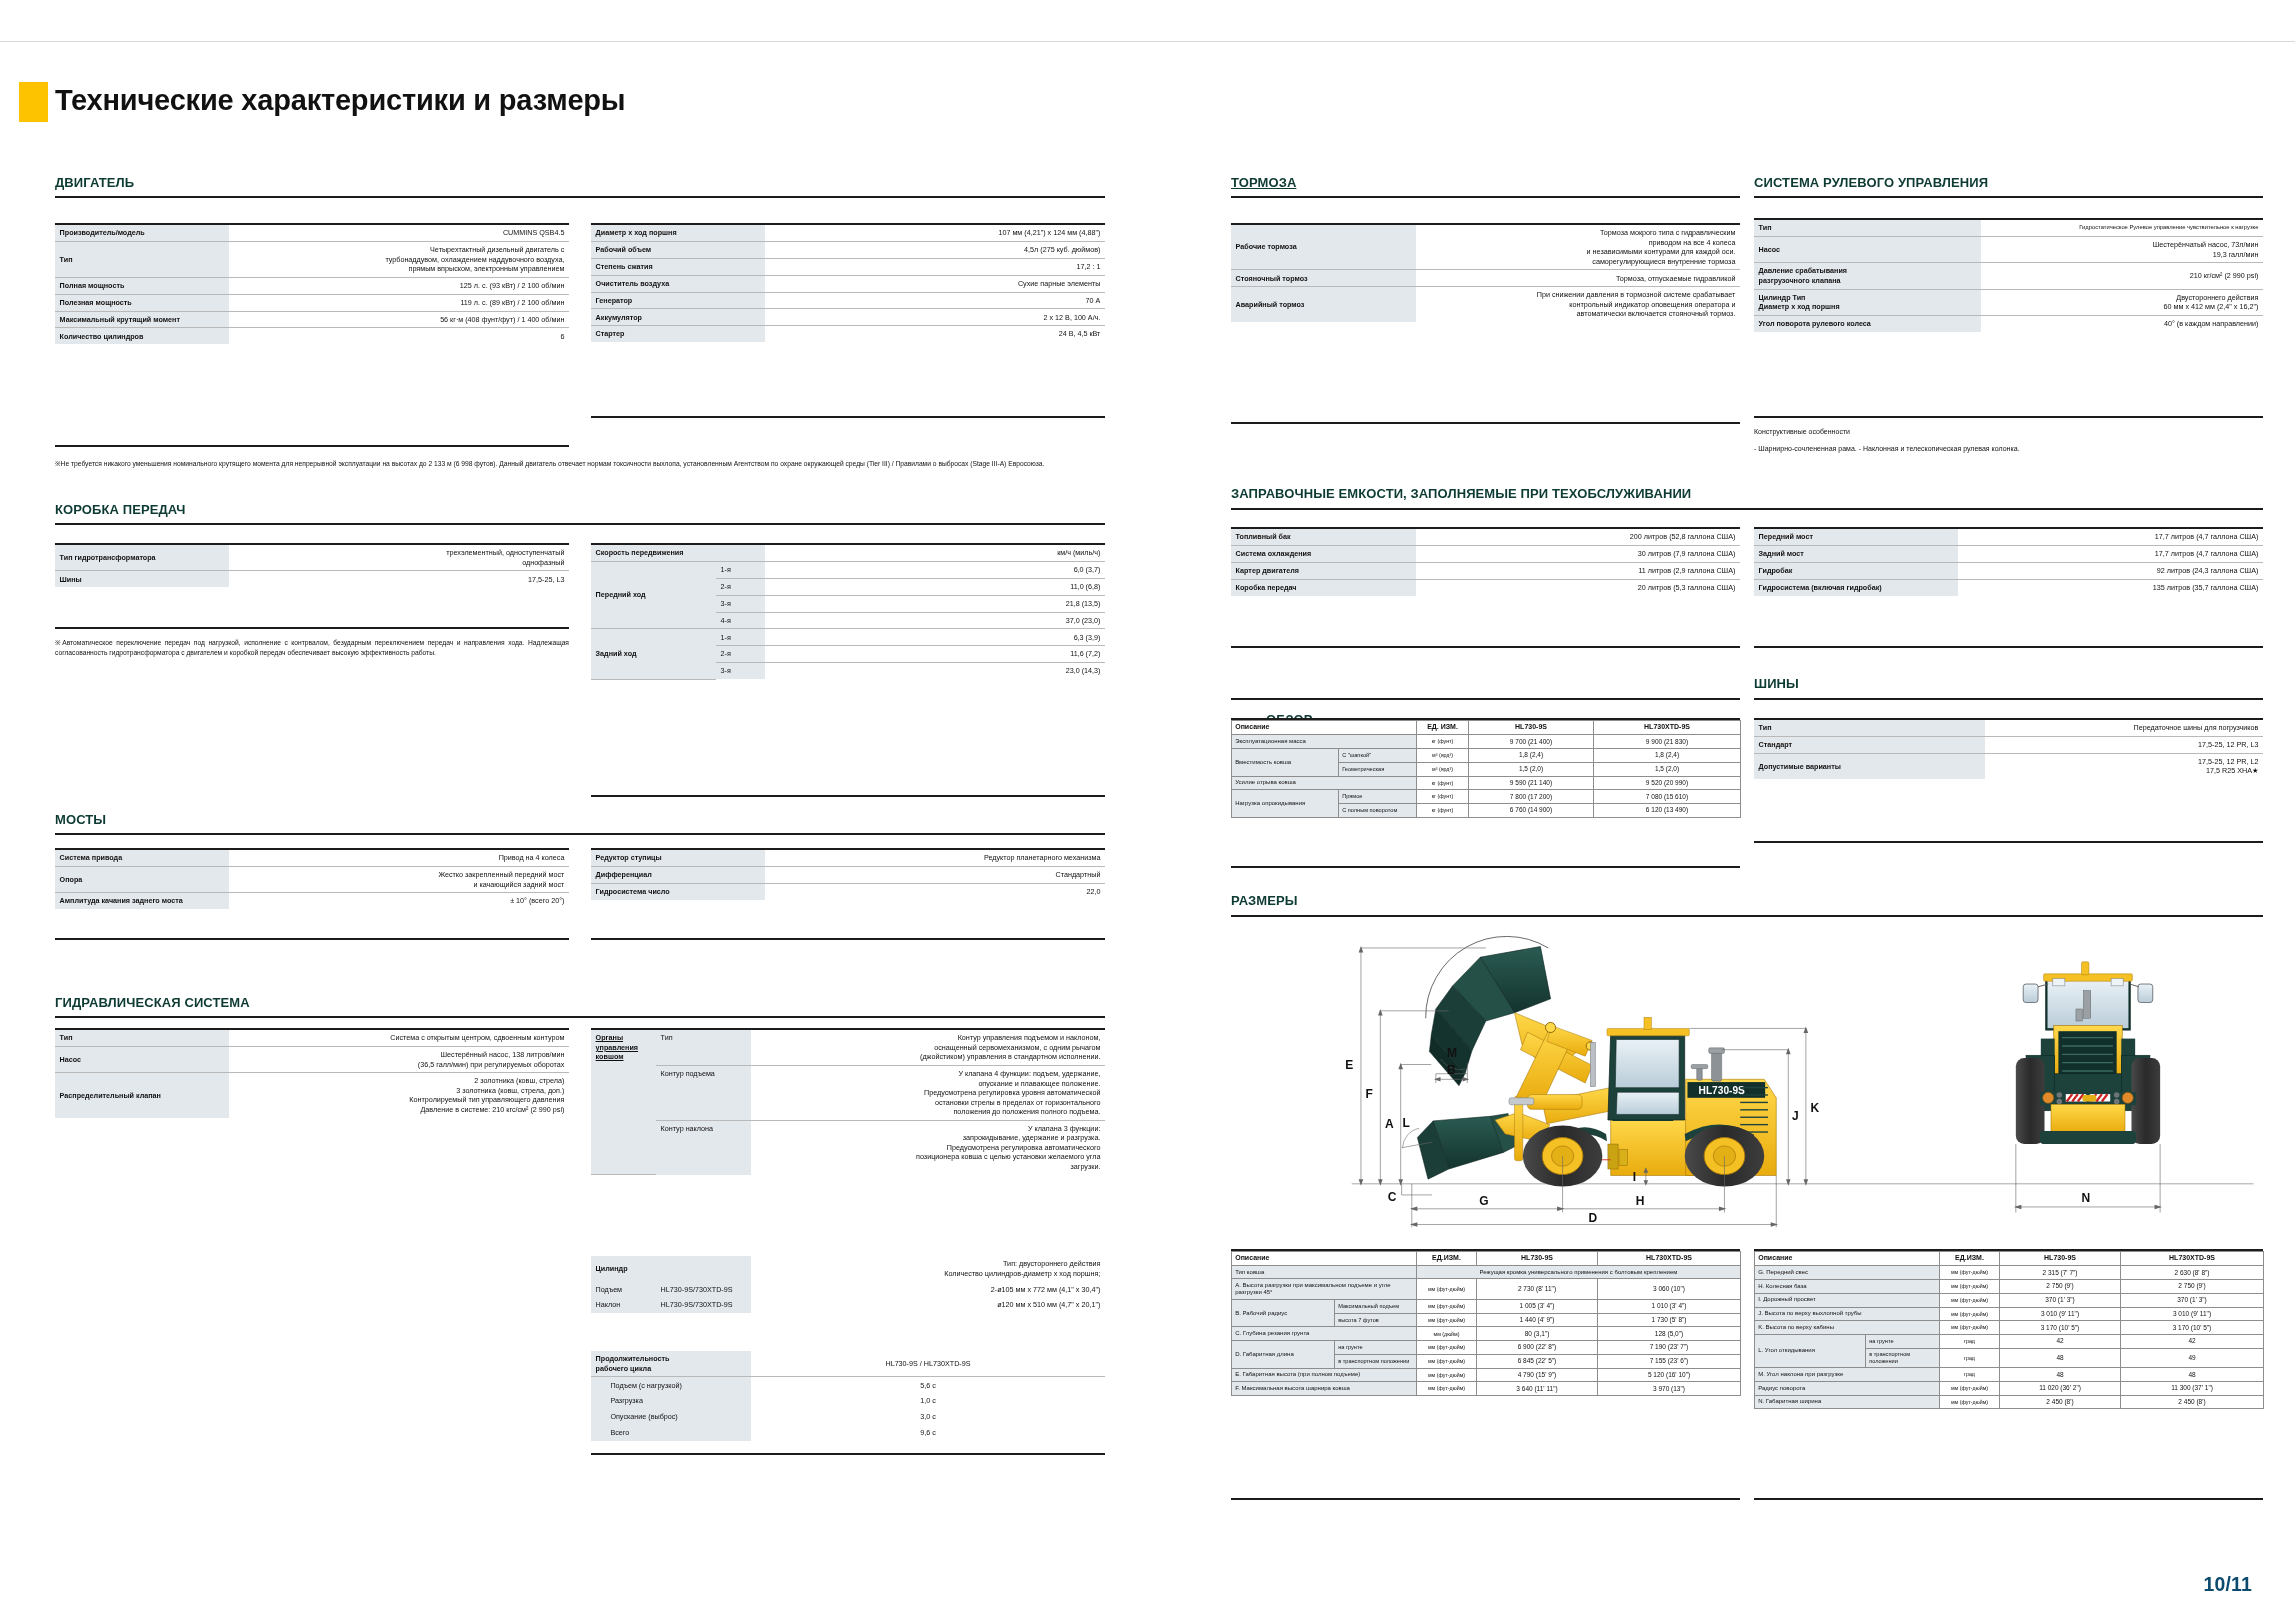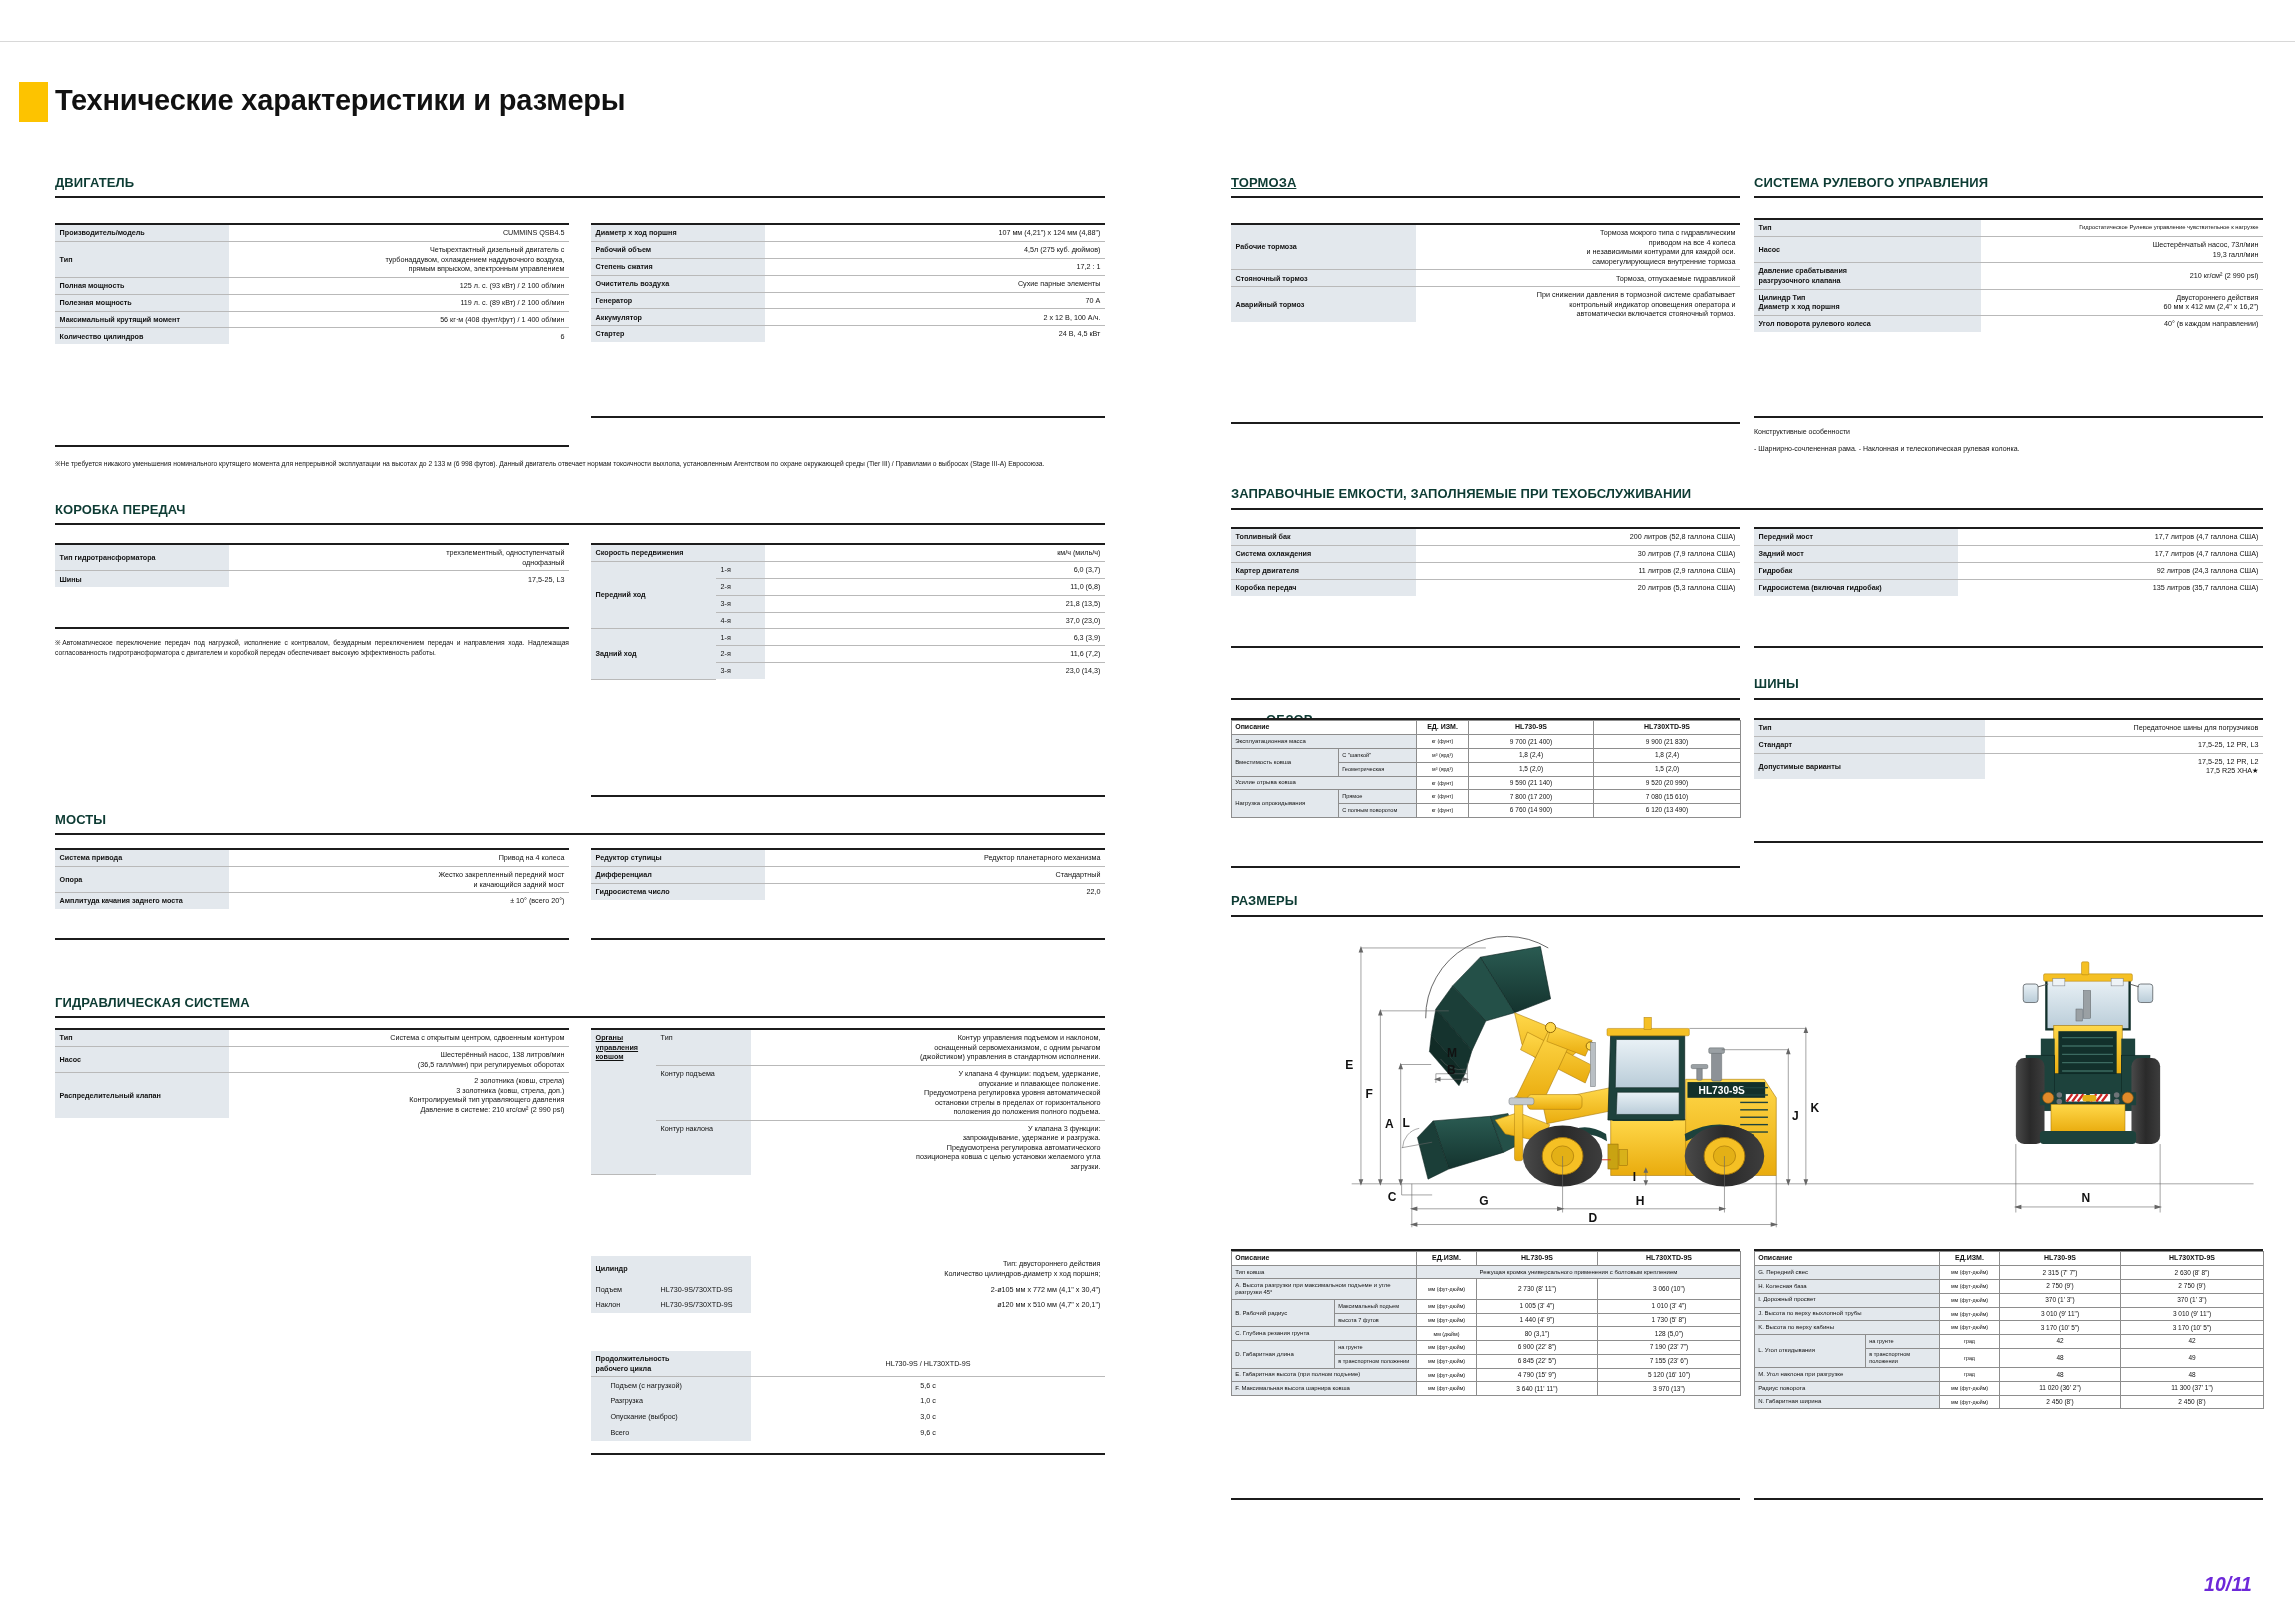--- a/index.html
+++ b/index.html
@@ -16,21 +16,21 @@
   .accent-block { position:absolute; left:18.5px; top:82px; width:29px; height:40px; background:#fdc300; }
 
   
   .page-title {
     position:absolute; left:55px; top:84px;
     font-size:29px; font-weight:bold; letter-spacing:-0.2px; color:#111;
     white-space:nowrap;
   }
   .page-number {
     position:absolute; right:43px; bottom:27px;
-    font-size:19.4px; font-weight:bold; color:#6d28d9; letter-spacing:0.2px;font-style:italic;
+    font-size:19.4px; font-weight:bold; color:#0c4a6e; letter-spacing:0.2px;
   }
 
   
   .sec-head {
     position:absolute;
     font-size:13px; font-weight:bold; color:#0d3b33;
     letter-spacing:0.1px; white-space:nowrap;
   }
   .sec-rule { position:absolute; height:1.9px; background:#1c1c1c; }
 

